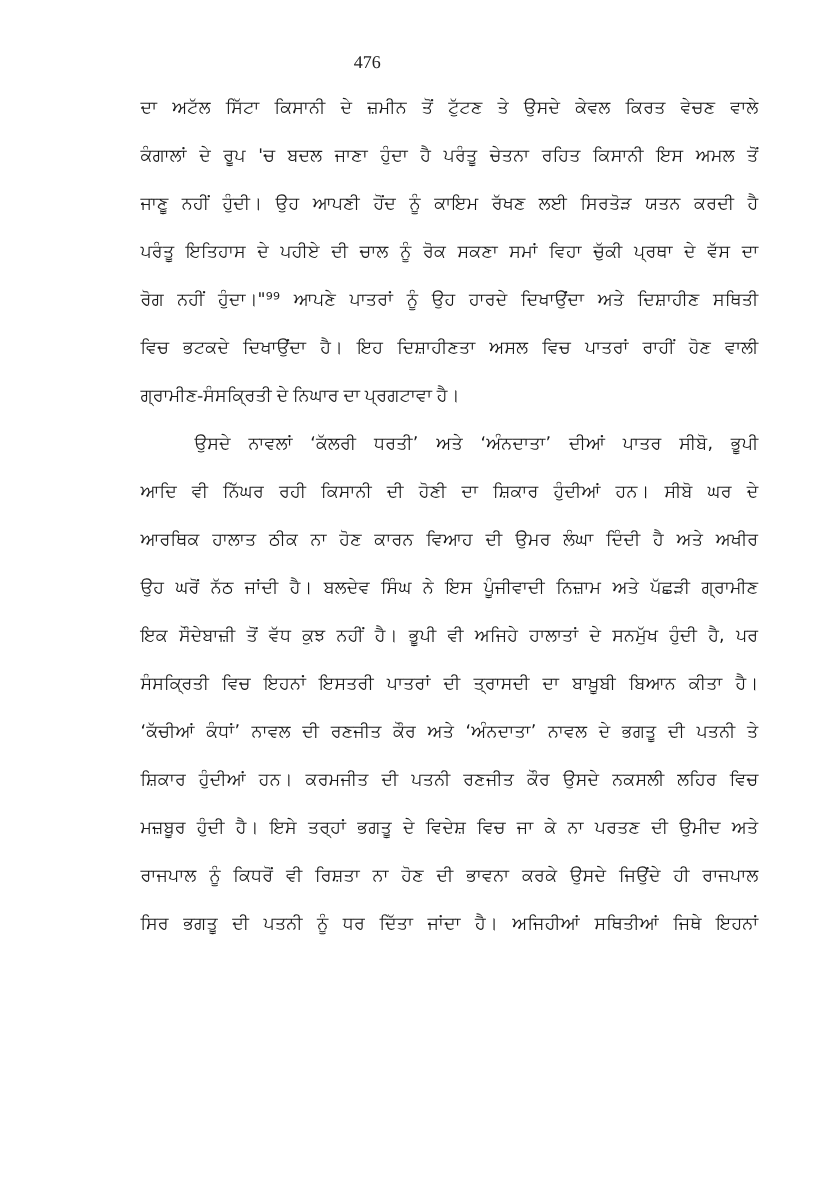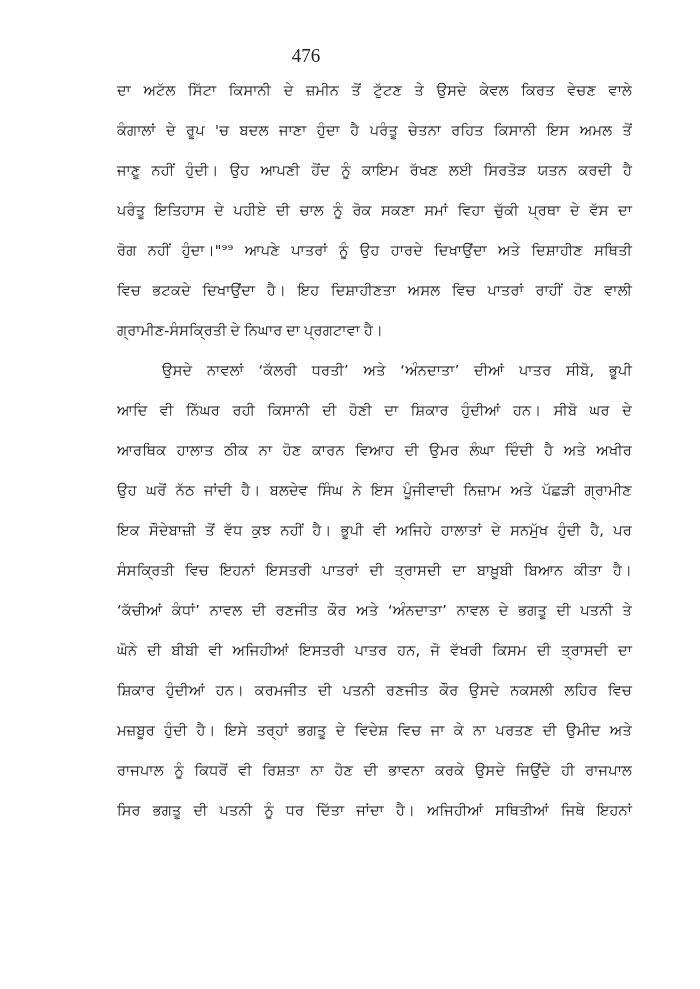--- a/index.html
+++ b/index.html
@@ -14,21 +14,21 @@
       overflow: hidden;
       color: #1a1a1a;
     }
     .page-number {
       position: absolute;
       top: 45px;
       left: 0;
       width: 612px;
       text-align: center;
       font-family: "Liberation Serif", serif;
-      font-size: 19px;
+      font-size: 15px;
       color: #222;
     }
     .body-text {
       position: absolute;
       top: 70px;
       left: 117px;
       width: 515px;
       font-family: "DejaVu Sans", sans-serif;
       font-size: 14.5px;
     }
@@ -61,18 +61,17 @@
   <div class="line">ਰੋਗ ਨਹੀਂ ਹੁੰਦਾ।"⁹⁹ ਆਪਣੇ ਪਾਤਰਾਂ ਨੂੰ ਉਹ ਹਾਰਦੇ ਦਿਖਾਉਂਦਾ ਅਤੇ ਦਿਸ਼ਾਹੀਣ ਸਥਿਤੀ</div>
   <div class="line">ਵਿਚ ਭਟਕਦੇ ਦਿਖਾਉਂਦਾ ਹੈ। ਇਹ ਦਿਸ਼ਾਹੀਣਤਾ ਅਸਲ ਵਿਚ ਪਾਤਰਾਂ ਰਾਹੀਂ ਹੋਣ ਵਾਲੀ</div>
   <div class="line last">ਗ੍ਰਾਮੀਣ-ਸੰਸਕ੍ਰਿਤੀ ਦੇ ਨਿਘਾਰ ਦਾ ਪ੍ਰਗਟਾਵਾ ਹੈ।</div>
   <div class="line indent">ਉਸਦੇ ਨਾਵਲਾਂ ‘ਕੱਲਰੀ ਧਰਤੀ’ ਅਤੇ ‘ਅੰਨਦਾਤਾ’ ਦੀਆਂ ਪਾਤਰ ਸੀਬੋ, ਭੂਪੀ</div>
   <div class="line">ਆਦਿ ਵੀ ਨਿੱਘਰ ਰਹੀ ਕਿਸਾਨੀ ਦੀ ਹੋਣੀ ਦਾ ਸ਼ਿਕਾਰ ਹੁੰਦੀਆਂ ਹਨ। ਸੀਬੋ ਘਰ ਦੇ</div>
   <div class="line">ਆਰਥਿਕ ਹਾਲਾਤ ਠੀਕ ਨਾ ਹੋਣ ਕਾਰਨ ਵਿਆਹ ਦੀ ਉਮਰ ਲੰਘਾ ਦਿੰਦੀ ਹੈ ਅਤੇ ਅਖੀਰ</div>
   <div class="line">ਉਹ ਘਰੋਂ ਨੱਠ ਜਾਂਦੀ ਹੈ। ਬਲਦੇਵ ਸਿੰਘ ਨੇ ਇਸ ਪੂੰਜੀਵਾਦੀ ਨਿਜ਼ਾਮ ਅਤੇ ਪੱਛੜੀ ਗ੍ਰਾਮੀਣ</div>
   <div class="line">ਇਕ ਸੌਦੇਬਾਜ਼ੀ ਤੋਂ ਵੱਧ ਕੁਝ ਨਹੀਂ ਹੈ। ਭੂਪੀ ਵੀ ਅਜਿਹੇ ਹਾਲਾਤਾਂ ਦੇ ਸਨਮੁੱਖ ਹੁੰਦੀ ਹੈ, ਪਰ</div>
   <div class="line">ਸੰਸਕ੍ਰਿਤੀ ਵਿਚ ਇਹਨਾਂ ਇਸਤਰੀ ਪਾਤਰਾਂ ਦੀ ਤ੍ਰਾਸਦੀ ਦਾ ਬਾਖ਼ੂਬੀ ਬਿਆਨ ਕੀਤਾ ਹੈ।</div>
   <div class="line">‘ਕੱਚੀਆਂ ਕੰਧਾਂ’ ਨਾਵਲ ਦੀ ਰਣਜੀਤ ਕੌਰ ਅਤੇ ‘ਅੰਨਦਾਤਾ’ ਨਾਵਲ ਦੇ ਭਗਤੂ ਦੀ ਪਤਨੀ ਤੇ</div>
-  <div class="line">ਘੋਨੇ ਦੀ ਬੀਬੀ ਵੀ ਅਜਿਹੀਆਂ ਇਸਤਰੀ ਪਾਤਰ ਹਨ, ਜੋ ਵੱਖਰੀ ਕਿਸਮ ਦੀ ਤ੍ਰਾਸਦੀ ਦਾ</div>
   <div class="line">ਸ਼ਿਕਾਰ ਹੁੰਦੀਆਂ ਹਨ। ਕਰਮਜੀਤ ਦੀ ਪਤਨੀ ਰਣਜੀਤ ਕੌਰ ਉਸਦੇ ਨਕਸਲੀ ਲਹਿਰ ਵਿਚ</div>
   <div class="line">ਮਜ਼ਬੂਰ ਹੁੰਦੀ ਹੈ। ਇਸੇ ਤਰ੍ਹਾਂ ਭਗਤੂ ਦੇ ਵਿਦੇਸ਼ ਵਿਚ ਜਾ ਕੇ ਨਾ ਪਰਤਣ ਦੀ ਉਮੀਦ ਅਤੇ</div>
   <div class="line">ਰਾਜਪਾਲ ਨੂੰ ਕਿਧਰੋਂ ਵੀ ਰਿਸ਼ਤਾ ਨਾ ਹੋਣ ਦੀ ਭਾਵਨਾ ਕਰਕੇ ਉਸਦੇ ਜਿਉਂਦੇ ਹੀ ਰਾਜਪਾਲ</div>
   <div class="line">ਸਿਰ ਭਗਤੂ ਦੀ ਪਤਨੀ ਨੂੰ ਧਰ ਦਿੱਤਾ ਜਾਂਦਾ ਹੈ। ਅਜਿਹੀਆਂ ਸਥਿਤੀਆਂ ਜਿਥੇ ਇਹਨਾਂ</div>
 </div>
 
 </body></html>

